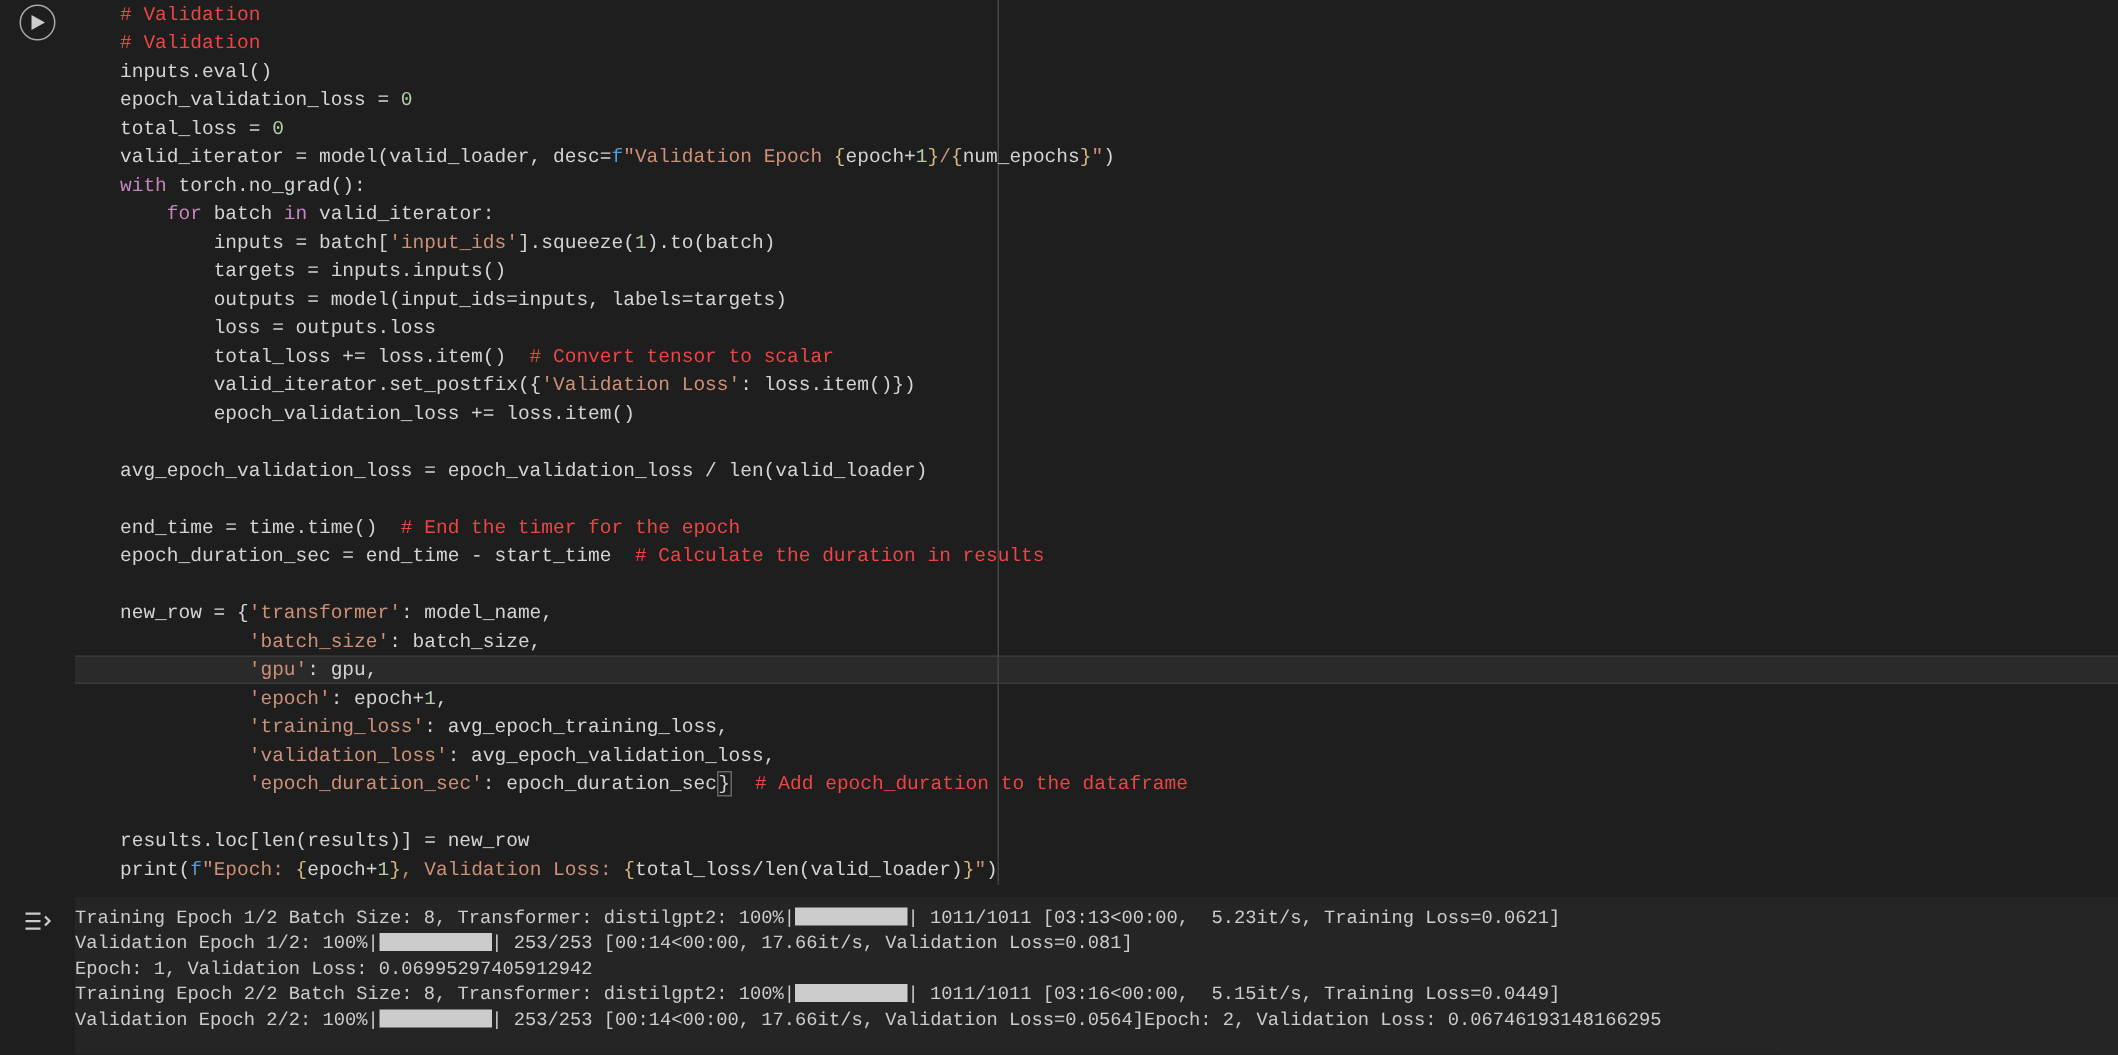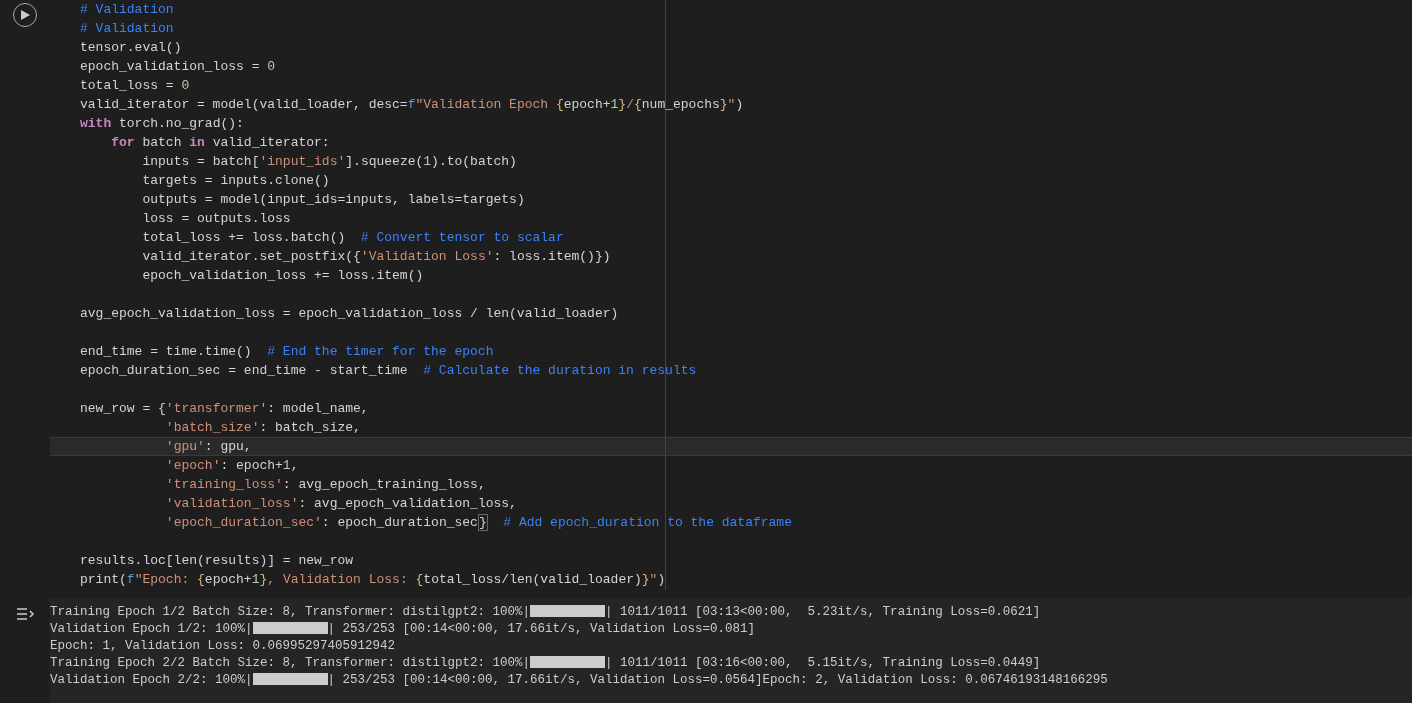--- a/index.html
+++ b/index.html
@@ -95,55 +95,55 @@
     background: #1e1e1e;
   }
   .bar {
     display: inline-block;
     background: #cccccc;
     height: 12px;
     vertical-align: middle;
     margin-top: -2px;
   }
   
-  .c  { color: #3b82f6; } 
+  .c  { color: #ef4444; } 
   .s  { color: #ce9178; } 
   .k  { color: #569cd6; } 
-  .kw { color: #c586c0; font-weight: bold; } 
+  .kw { color: #c586c0; } 
   .n  { color: #b5cea8; } 
   .ss { color: #d7ba7d; } 
 </style>
 </head>
 <body>
 
 <div class="highlight-line"></div>
 
 <div class="gutter">
   <div class="run-btn">
     <svg viewBox="0 0 10 10">
         <polygon points="1,0 10,5 1,10" fill="#ccc"></polygon>
       </svg>
   </div>
 </div>
 
 <div class="code-divider"></div>
 
 <div class="code-area"><span class="c"># Validation</span>
 <span class="c"># Validation</span>
-<span><span>tensor.eval</span><span>()</span></span>
+<span><span>inputs.eval</span><span>()</span></span>
 <span><span>epoch_validation_loss = </span><span class="n">0</span></span>
 <span><span>total_loss = </span><span class="n">0</span></span>
 <span><span>valid_iterator = model(valid_loader, desc=</span><span class="k">f</span><span class="s">"Validation Epoch </span><span class="ss">{</span><span>epoch+</span><span class="n">1</span><span class="ss">}</span><span class="s">/</span><span class="ss">{</span><span>num_epochs</span><span class="ss">}</span><span class="s">"</span><span>)</span></span>
 <span><span class="kw">with</span><span> torch.no_grad():</span></span>
 <span>    <span class="kw">for</span><span> batch </span><span class="kw">in</span><span> valid_iterator:</span></span>
 <span>        <span>inputs = batch[</span><span class="s">'input_ids'</span><span>].squeeze(</span><span class="n">1</span><span>).to(batch)</span></span>
-<span>        <span>targets = inputs.clone()</span></span>
+<span>        <span>targets = inputs.inputs()</span></span>
 <span>        <span>outputs = model(input_ids=inputs, labels=targets)</span></span>
 <span>        <span>loss = outputs.loss</span></span>
-<span>        <span>total_loss += loss.batch()  </span><span class="c"># Convert tensor to scalar</span></span>
+<span>        <span>total_loss += loss.item()  </span><span class="c"># Convert tensor to scalar</span></span>
 <span>        <span>valid_iterator.set_postfix({</span><span class="s">'Validation Loss'</span><span>: loss.item()</span><span>})</span></span>
 <span>        <span>epoch_validation_loss += loss.item()</span></span>
 <span></span>
 <span><span>avg_epoch_validation_loss = epoch_validation_loss / len(valid_loader)</span></span>
 <span></span>
 <span><span>end_time = time.time()  </span><span class="c"># End the timer for the epoch</span></span>
 <span><span>epoch_duration_sec = end_time - start_time  </span><span class="c"># Calculate the duration in results</span></span>
 <span></span>
 <span><span>new_row = {</span><span class="s">'transformer'</span><span>: model_name,</span></span>
 <span>           <span class="s">'batch_size'</span><span>: batch_size,</span></span>

